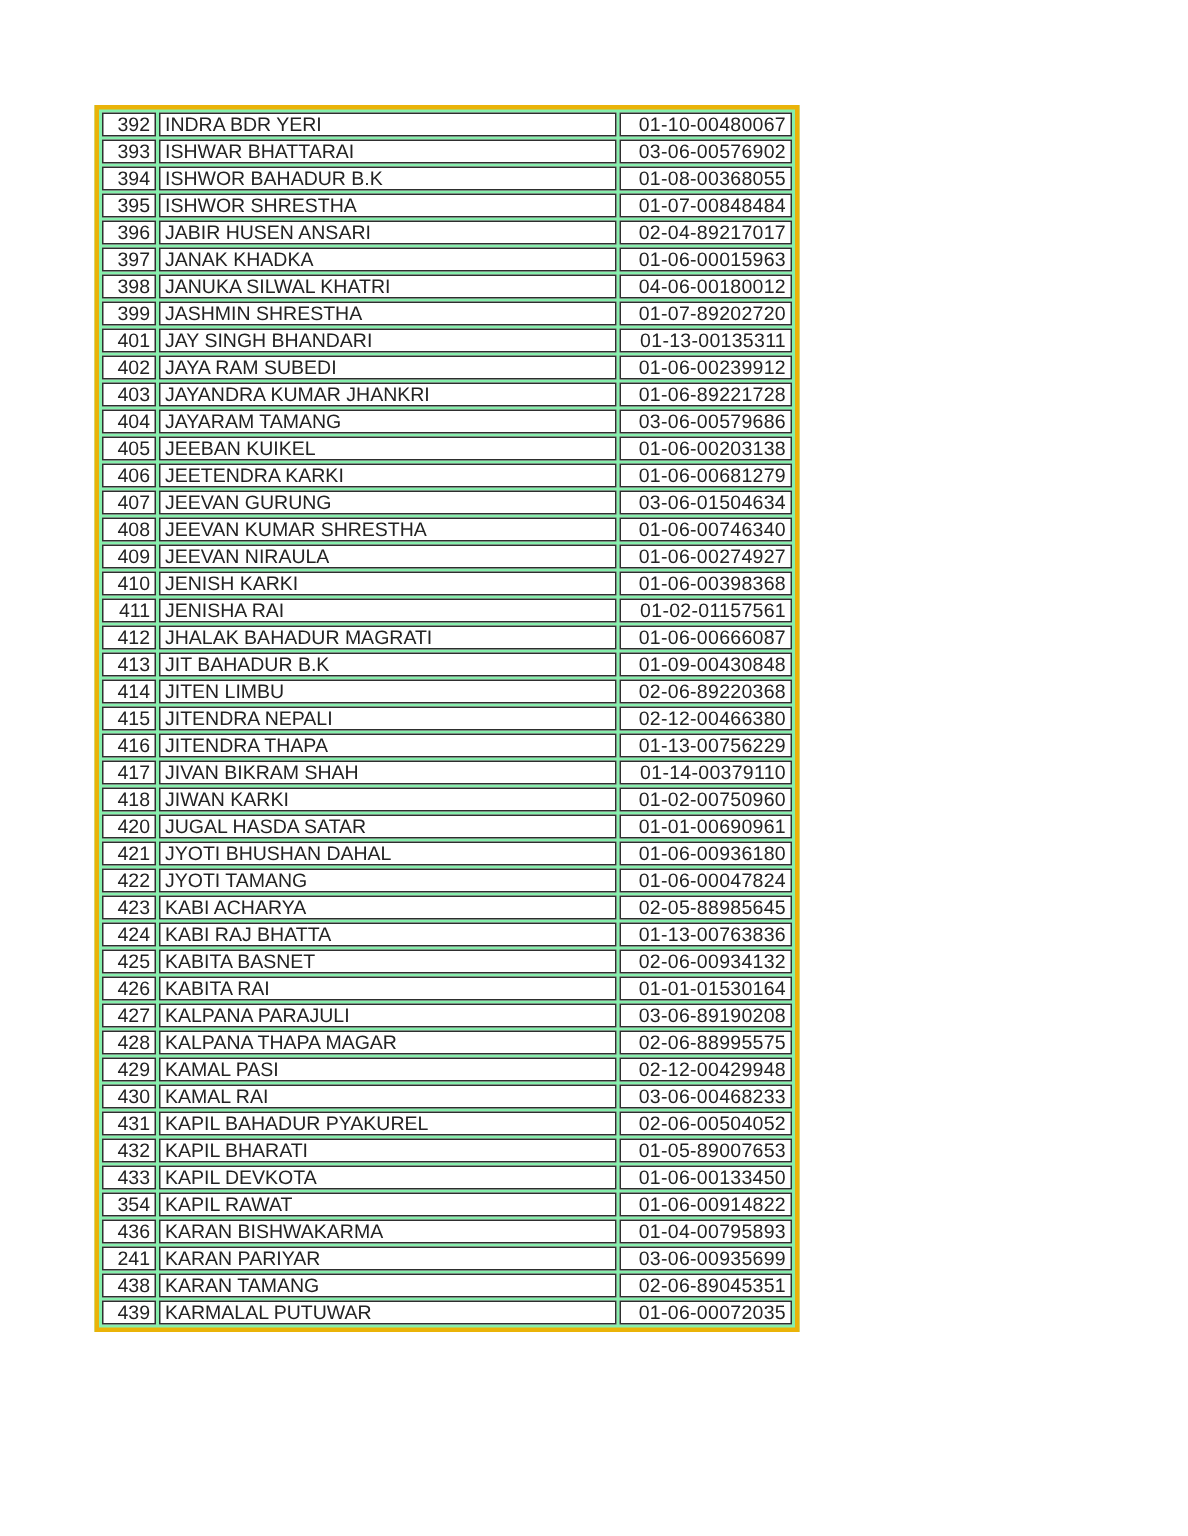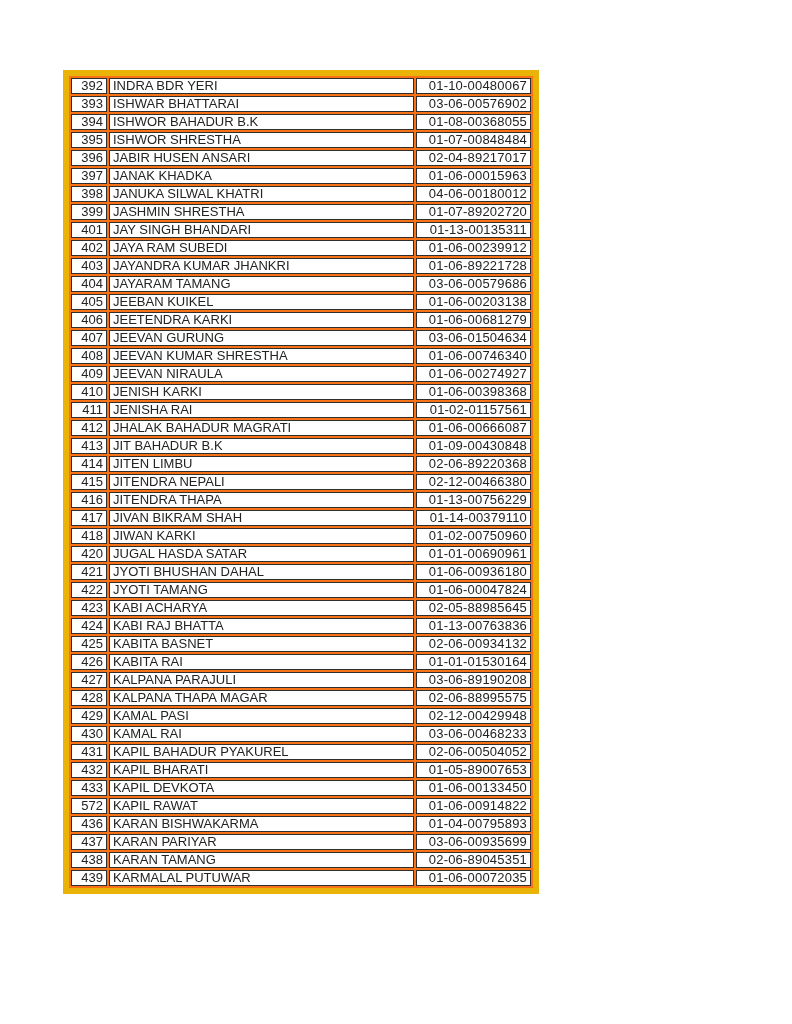--- a/index.html
+++ b/index.html
@@ -17,22 +17,22 @@
     overflow: hidden;
   }
   table.roster {
     position: absolute;
     left: 63px;
     top: 70px;
     width: 456px;
     table-layout: fixed;
     border-collapse: separate;
     border-spacing: 2px;
-    border: 6px solid #eab308;
-    background: #f97316;
+    border: 3px solid #eab308;
+    background: #86efac;
   }
   table.roster td {
     border: 1px solid #2e2e2e;
     height: 13.6px;
     font-size: 13px;
     line-height: 14px;
     padding: 0 3px;
     white-space: nowrap;
     overflow: hidden;
     color: #232323;
@@ -242,31 +242,31 @@
           <td class="col-sn">432</td>
           <td class="col-name">KAPIL BHARATI</td>
           <td class="col-id">01-05-89007653</td>
         </tr>
         <tr>
           <td class="col-sn">433</td>
           <td class="col-name">KAPIL DEVKOTA</td>
           <td class="col-id">01-06-00133450</td>
         </tr>
         <tr>
-          <td class="col-sn">572</td>
+          <td class="col-sn">354</td>
           <td class="col-name">KAPIL RAWAT</td>
           <td class="col-id">01-06-00914822</td>
         </tr>
         <tr>
           <td class="col-sn">436</td>
           <td class="col-name">KARAN BISHWAKARMA</td>
           <td class="col-id">01-04-00795893</td>
         </tr>
         <tr>
-          <td class="col-sn">437</td>
+          <td class="col-sn">241</td>
           <td class="col-name">KARAN PARIYAR</td>
           <td class="col-id">03-06-00935699</td>
         </tr>
         <tr>
           <td class="col-sn">438</td>
           <td class="col-name">KARAN TAMANG</td>
           <td class="col-id">02-06-89045351</td>
         </tr>
         <tr>
           <td class="col-sn">439</td>

